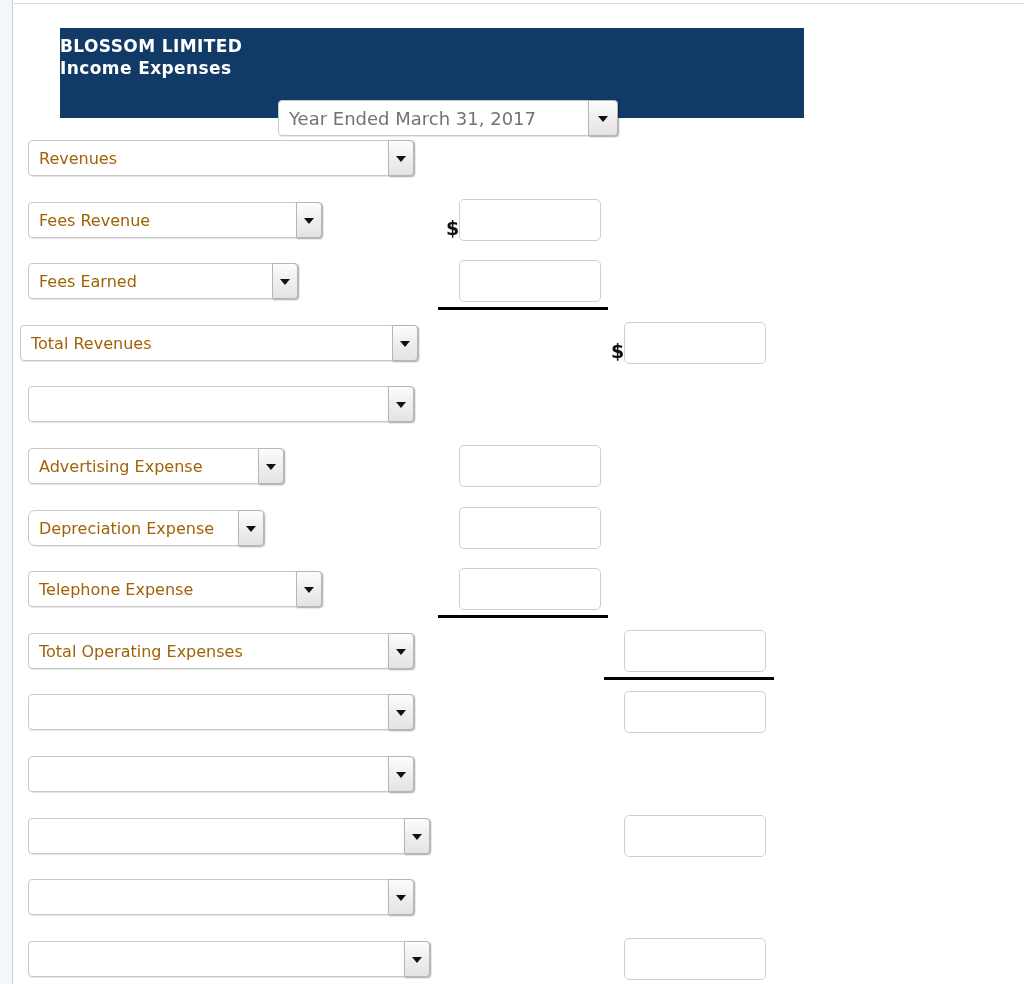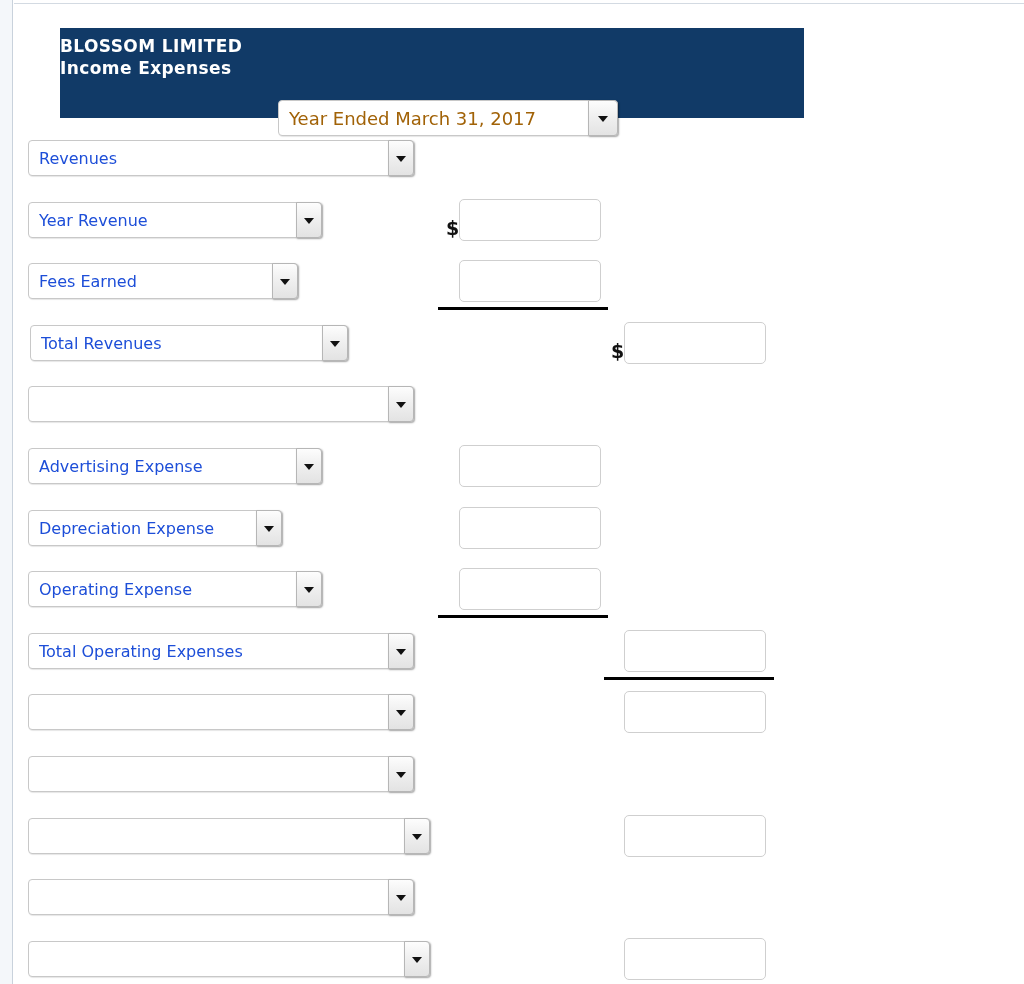--- a/index.html
+++ b/index.html
@@ -71,21 +71,21 @@
     box-shadow: 1px 1px 1px rgba(0,0,0,0.10);
   }
   .sel .sel-text {
     position: absolute;
     left: 10px;
     top: 0;
     right: 32px;
     height: 36px;
     line-height: 36px;
     font-size: 16px;
-    color: #1d4ed8;
+    color: #a16207;
     white-space: nowrap;
     overflow: hidden;
     font-family: "DejaVu Sans", "Liberation Sans", sans-serif;
   }
   .sel .sel-btn {
     position: absolute;
     top: -1px;
     right: -1px;
     width: 26px;
     height: 36px;
@@ -110,21 +110,21 @@
   
   #year-select {
     position: absolute;
     left: 218px;
     top: 72px;
     width: 340px;
     height: 36px;
   }
   #year-select .sel-text {
     font-size: 18px;
-    color: #a16207;
+    color: #737373;
     font-family: "DejaVu Sans", "Liberation Sans", sans-serif;
   }
   #year-select .sel-btn { width: 30px; }
 
   
   .amt {
     position: absolute;
     height: 42px;
     box-sizing: border-box;
     background: #ffffff;
@@ -169,52 +169,52 @@
       <span class="sel-btn"></span>
     </div>
   </div>
 
   <div id="rows-container">
       <div class="sel" style="left: 14px; top: 136px; width: 386px;">
         <span class="sel-text">Revenues</span>
         <span class="sel-btn"></span>
       </div>
       <div class="sel" style="left: 14px; top: 197.6px; width: 294px;">
-        <span class="sel-text">Year Revenue</span>
+        <span class="sel-text">Fees Revenue</span>
         <span class="sel-btn"></span>
       </div>
       <div class="amt c1" style="top: 194.6px;"></div>
       <span class="dollar" style="left: 432px; top: 214.6px;">$</span>
       <div class="sel" style="left: 14px; top: 259.2px; width: 270px;">
         <span class="sel-text">Fees Earned</span>
         <span class="sel-btn"></span>
       </div>
       <div class="amt c1" style="top: 256.2px;"></div>
       <div class="rule c1" style="top: 303.2px;"></div>
-      <div class="sel" style="left: 16px; top: 320.8px; width: 318px;">
+      <div class="sel" style="left: 6px; top: 320.8px; width: 398px;">
         <span class="sel-text">Total Revenues</span>
         <span class="sel-btn"></span>
       </div>
       <div class="amt c2" style="top: 317.8px;"></div>
       <span class="dollar" style="left: 597px; top: 337.8px;">$</span>
       <div class="sel" style="left: 14px; top: 382.4px; width: 386px;">
         <span class="sel-btn"></span>
       </div>
-      <div class="sel" style="left: 14px; top: 444px; width: 294px;">
+      <div class="sel" style="left: 14px; top: 444px; width: 256px;">
         <span class="sel-text">Advertising Expense</span>
         <span class="sel-btn"></span>
       </div>
       <div class="amt c1" style="top: 441px;"></div>
-      <div class="sel" style="left: 14px; top: 505.6px; width: 254px;">
+      <div class="sel" style="left: 14px; top: 505.6px; width: 236px; border-radius: 7px;">
         <span class="sel-text">Depreciation Expense</span>
         <span class="sel-btn"></span>
       </div>
       <div class="amt c1" style="top: 502.6px;"></div>
       <div class="sel" style="left: 14px; top: 567.2px; width: 294px;">
-        <span class="sel-text">Operating Expense</span>
+        <span class="sel-text">Telephone Expense</span>
         <span class="sel-btn"></span>
       </div>
       <div class="amt c1" style="top: 564.2px;"></div>
       <div class="rule c1" style="top: 611.2px;"></div>
       <div class="sel" style="left: 14px; top: 628.8px; width: 386px; text-decoration: underline;">
         <span class="sel-text">Total Operating Expenses</span>
         <span class="sel-btn"></span>
       </div>
       <div class="amt c2" style="top: 625.8px;"></div>
       <div class="rule c2" style="top: 672.8px;"></div>

